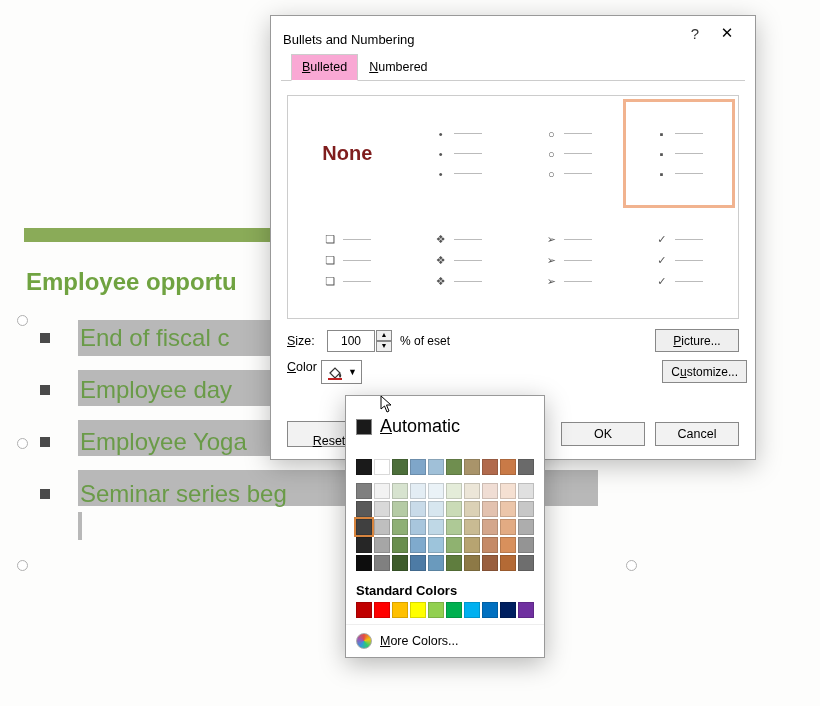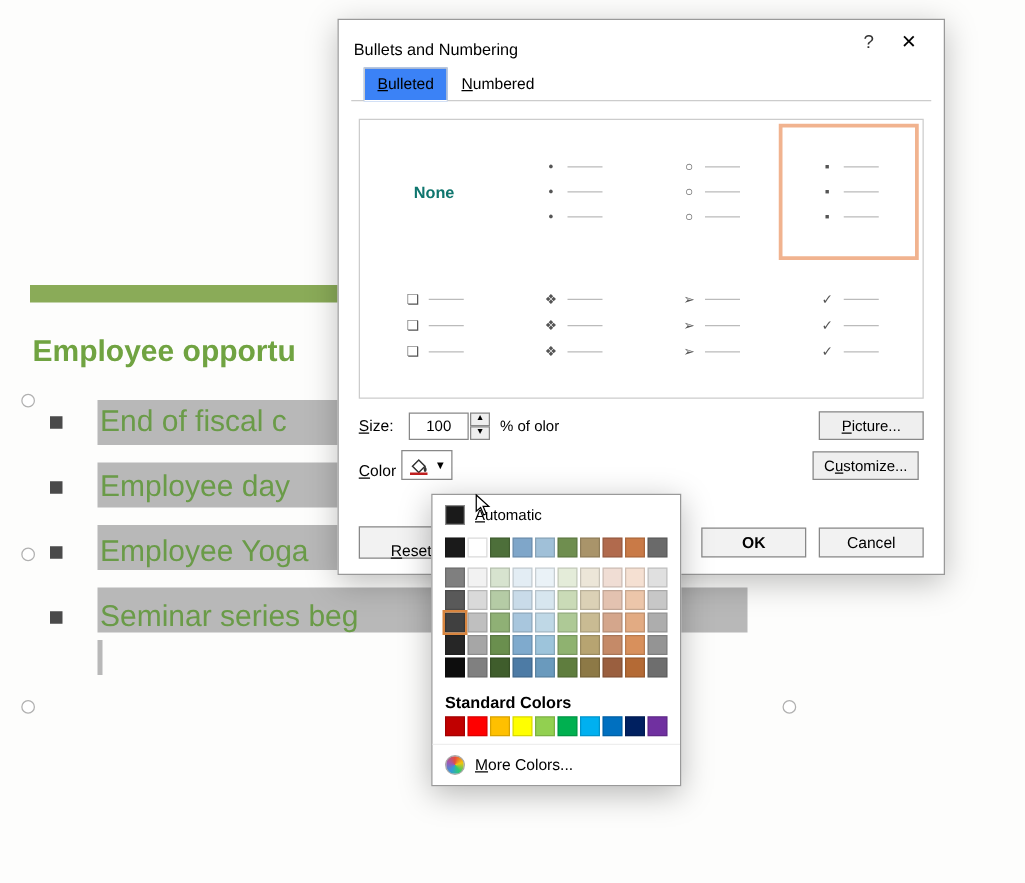--- a/index.html
+++ b/index.html
@@ -28,54 +28,54 @@
 
   
   .dialog { position: absolute; left: 270px; top: 15px; width: 486px; height: 445px; background: #fff; border: 1px solid #999; box-shadow: 0 6px 24px rgba(0,0,0,0.25); }
   .titlebar { height: 34px; display: flex; align-items: center; padding: 0 12px; }
   .titlebar-title { font-size: 13px; margin-top: 12px; }
   .titlebar-spacer { flex: 1; }
   .help-btn { width: 32px; text-align: center; font-size: 15px; color: #333; cursor: pointer; }
   .close-btn { width: 32px; text-align: center; font-size: 15px; cursor: pointer; }
   .tabs { display: flex; padding: 4px 10px 0 10px; border-bottom: 1px solid #ccc; margin: 0 10px; }
   .tab { padding: 5px 10px; font-size: 12.5px; border: 1px solid transparent; position: relative; cursor: pointer; }
-  .tab.active { border: 1px solid #ccc; border-bottom: 1px solid #fff; background: #3b82f6; margin-bottom: -1px; }
+  .tab.active { border: 1px solid #ccc; border-bottom: 1px solid #fff; background: #f9a8d4; margin-bottom: -1px; }
   .tab u { text-decoration: underline; }
 
   .gallery { margin: 14px 16px 0 16px; border: 1px solid #ccc; height: 224px; padding: 6px; display: grid; grid-template-columns: repeat(4, 1fr); grid-template-rows: 1fr 1fr; gap: 4px; }
   .gcell { display: flex; flex-direction: column; justify-content: center; align-items: center; cursor: pointer; position: relative; }
   .gcell.sel { outline: 3px solid #f1b38f; }
-  .none-cell { font-size: 13px; color: #0f766e; font-weight: 600; }
+  .none-cell { font-size: 20px; color: #7f1d1d; font-weight: 600; }
   .brow { display: flex; align-items: center; margin: 4px 0; }
   .bsym { width: 14px; display: flex; justify-content: center; align-items: center; font-size: 11px; color: #555; margin-right: 6px; }
   .bline { width: 28px; height: 1.5px; background: #bbb; }
 
   .form-row { display: flex; align-items: center; margin: 10px 16px 0 16px; font-size: 12.5px; }
   .form-row label { width: 40px; }
   .num-input { width: 48px; height: 22px; border: 1px solid #888; padding: 0 4px; font-size: 12px; text-align: center; }
   .spinner { display: inline-flex; flex-direction: column; margin-left: 1px; }
   .spin-btn { width: 16px; height: 11px; border: 1px solid #888; background: #efefef; font-size: 7px; line-height: 8px; text-align: center; cursor: pointer; }
   .pct-label { margin-left: 8px; font-size: 12px; }
   .form-spacer { flex: 1; }
   .side-btn { min-width: 84px; height: 23px; border: 1px solid #888; background: #efefef; font-size: 12px; cursor: pointer; padding: 0 8px; }
 
-  .color-row { display: flex; align-items: flex-end; margin: 8px 20px 0 16px; font-size: 12.5px; position: relative; }
+  .color-row { display: flex; align-items: flex-start; margin: 8px 8px 0 16px; font-size: 12.5px; position: relative; }
   .color-btn { display: inline-flex; align-items: center; border: 1px solid #888; height: 24px; padding: 0 4px; cursor: pointer; margin-left: 4px; }
   .bucket-icon { width: 18px; height: 16px; position: relative; }
   .dd-arrow { font-size: 9px; margin-left: 4px; }
 
   .dialog-buttons { position: absolute; bottom: 12px; left: 16px; right: 16px; display: flex; align-items: center; }
   .dlg-btn { min-width: 84px; height: 24px; border: 1px solid #888; background: #f2f2f2; font-size: 12.5px; cursor: pointer; }
   .reset-btn { margin-right: auto; padding: 12px 14px; }
-  .ok-btn { margin-right: 10px; padding: 0 24px; font-weight: bold; }
+  .ok-btn { margin-right: 10px; padding: 0 24px; }
   .cancel-btn { padding: 0 18px; }
 
   
   .cpicker { position: absolute; left: 345px; top: 395px; width: 200px; background: #fff; border: 1px solid #999; box-shadow: 0 6px 24px rgba(0,0,0,0.28); z-index: 10; }
-  .cp-auto { display: flex; align-items: center; padding: 8px 10px; font-size: 12px; cursor: pointer; }
+  .cp-auto { display: flex; align-items: center; padding: 20px 10px; font-size: 18px; cursor: pointer; }
   .cp-auto .sw { width: 16px; height: 16px; background: #1a1a1a; margin-right: 8px; border: 1px solid #888; }
   .cp-section-title { font-weight: 700; font-size: 13px; padding: 6px 10px 2px 10px; }
   .cp-grid { display: grid; grid-template-columns: repeat(10, 16px); gap: 2px; padding: 2px 10px 6px 10px; }
   .csw { width: 16px; height: 16px; border: 1px solid rgba(0,0,0,0.15); cursor: pointer; }
   .csw.sel { outline: 2px solid #d8853f; outline-offset: 0px; }
   .cp-more { display: flex; align-items: center; padding: 8px 10px; font-size: 12.5px; border-top: 1px solid #eee; cursor: pointer; }
   .palette-icon { width: 16px; height: 16px; margin-right: 8px; border-radius: 50%; background: conic-gradient(#e74c3c,#f1c40f,#2ecc71,#3498db,#9b59b6,#e74c3c); border: 1px solid #aaa; }
 
   .cursor-ptr { position: absolute; left: 380px; top: 395px; width: 14px; height: 20px; z-index: 20; pointer-events: none; }
 </style>
@@ -231,21 +231,21 @@
     </div>
   </div>
 
   <div class="form-row">
     <label><u>S</u><span>ize:</span></label>
     <input class="num-input" value="100" style="">
     <span class="spinner">
       <span class="spin-btn">▲</span>
       <span class="spin-btn">▼</span>
     </span>
-    <span class="pct-label">% of olor</span>
+    <span class="pct-label">% of eset</span>
     <span class="form-spacer"></span>
     <button class="side-btn"><u>P</u><span>icture...</span></button>
   </div>
 
   <div class="color-row">
     <label><u>C</u><span>olor</span></label>
     <span class="color-btn">
       <span class="bucket-icon">
         <svg viewBox="0 0 18 16" width="18" height="16">
             <path d="M4 9 L9 4 L14 9 L9 14 Z" fill="none" stroke="#333" stroke-width="1.2"></path>

